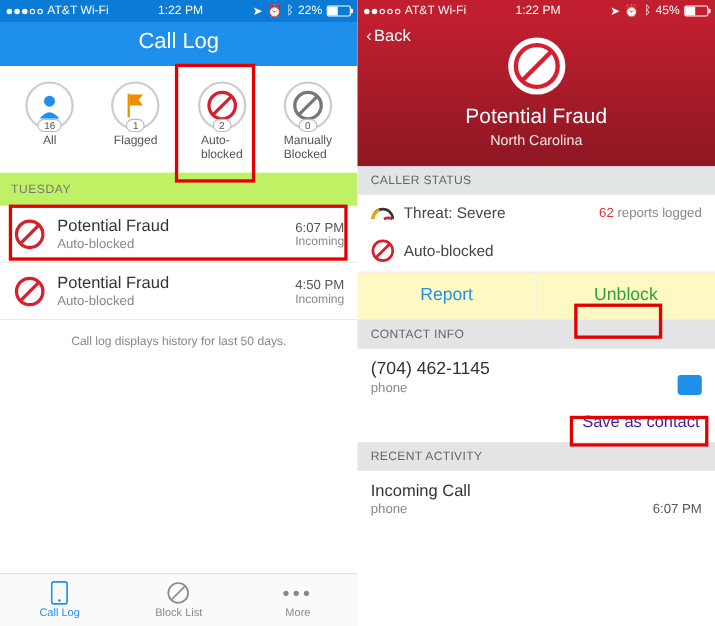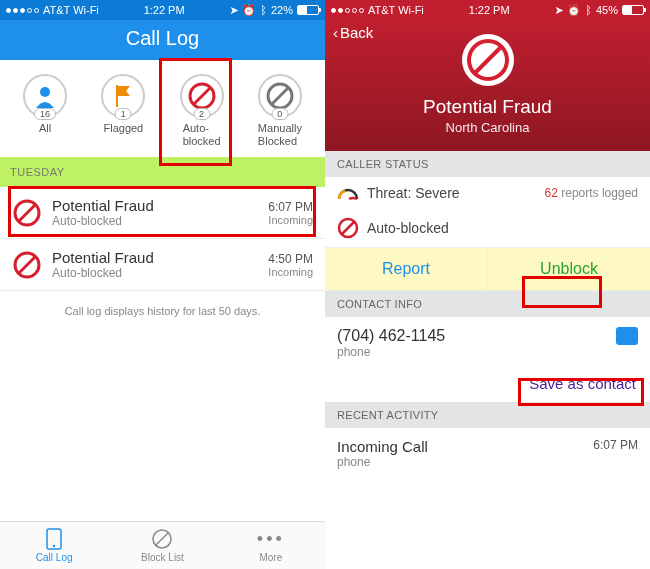--- a/index.html
+++ b/index.html
@@ -42,21 +42,21 @@
 .hero-name{font-size:19px;}
 .hero-loc{font-size:13px;opacity:.9;margin-top:2px;}
 .gray-h{background:#e2e4e6;color:#666;font-size:11px;padding:7px 12px;letter-spacing:.3px;}
 .status-row{display:flex;align-items:center;padding:8px 12px;gap:8px;font-size:14px;color:#444;}
 .reports{margin-left:auto;font-size:12px;color:#888;}
 .reports .n{color:#d33;}
 .btns{display:flex;}
 .btn{flex:1;text-align:center;padding:12px 0;font-size:16px;background:#fef9c3;border-top:1px solid #eee;border-bottom:1px solid #eee;}
 .btn.report{color:#1e90ec;border-right:1px solid #eee;}
 .btn.unblock{color:#2aa336;}
-.info-row{padding:10px 12px;display:flex;align-items:flex-start;gap:36px;}
+.info-row{padding:10px 12px;display:flex;align-items:flex-end;gap:36px;}
 .info-main{flex:1;}
 .phone-num{font-size:16px;color:#333;}
 .save{text-align:right;padding:6px 14px 10px;color:#4c1d95;font-size:15px;}
 .msg-icon{width:22px;height:18px;background:#1e90ec;border-radius:3px;position:relative;}
 .msg-icon::after{content:'';position:absolute;right:3px;bottom:-5px;border:5px solid transparent;border-top-color:#1e90ec;}
 svg{display:block;}
 </style>
 </head>
 <body>
 

